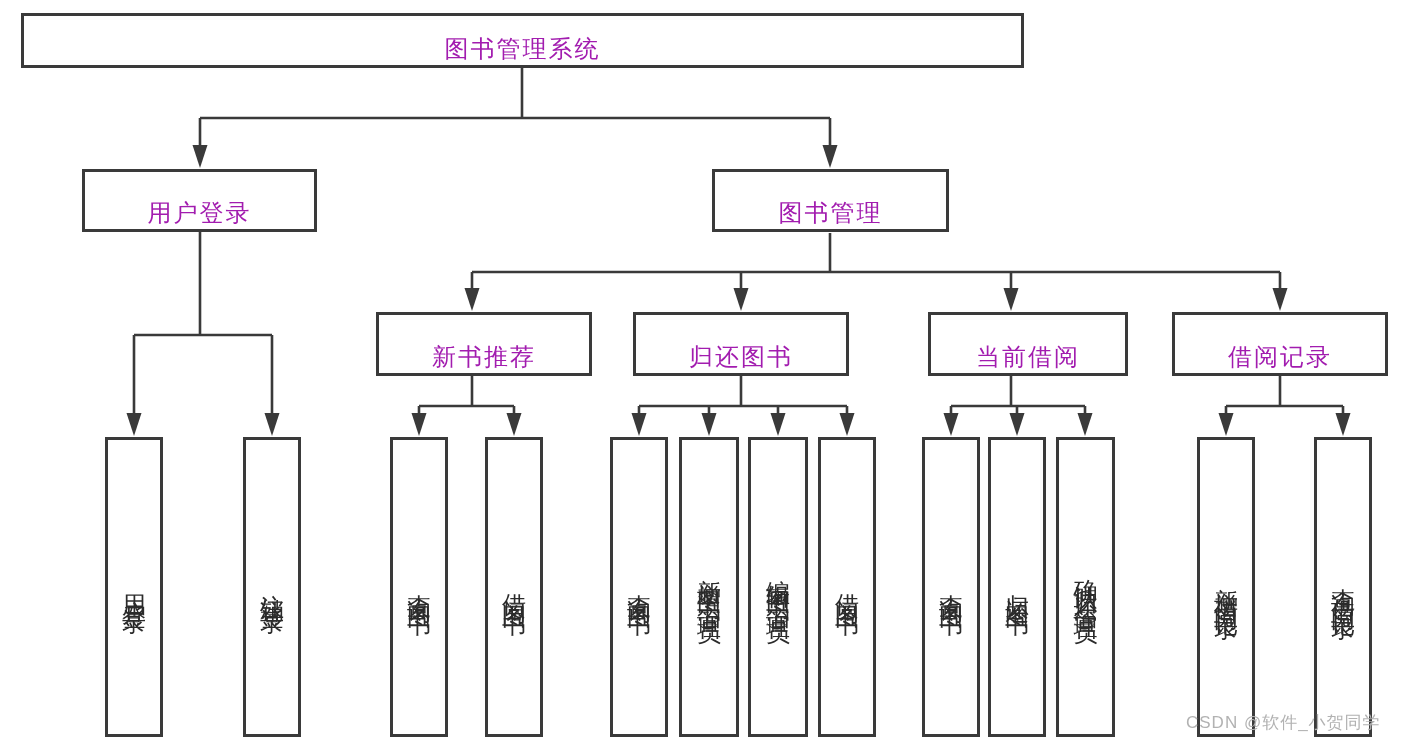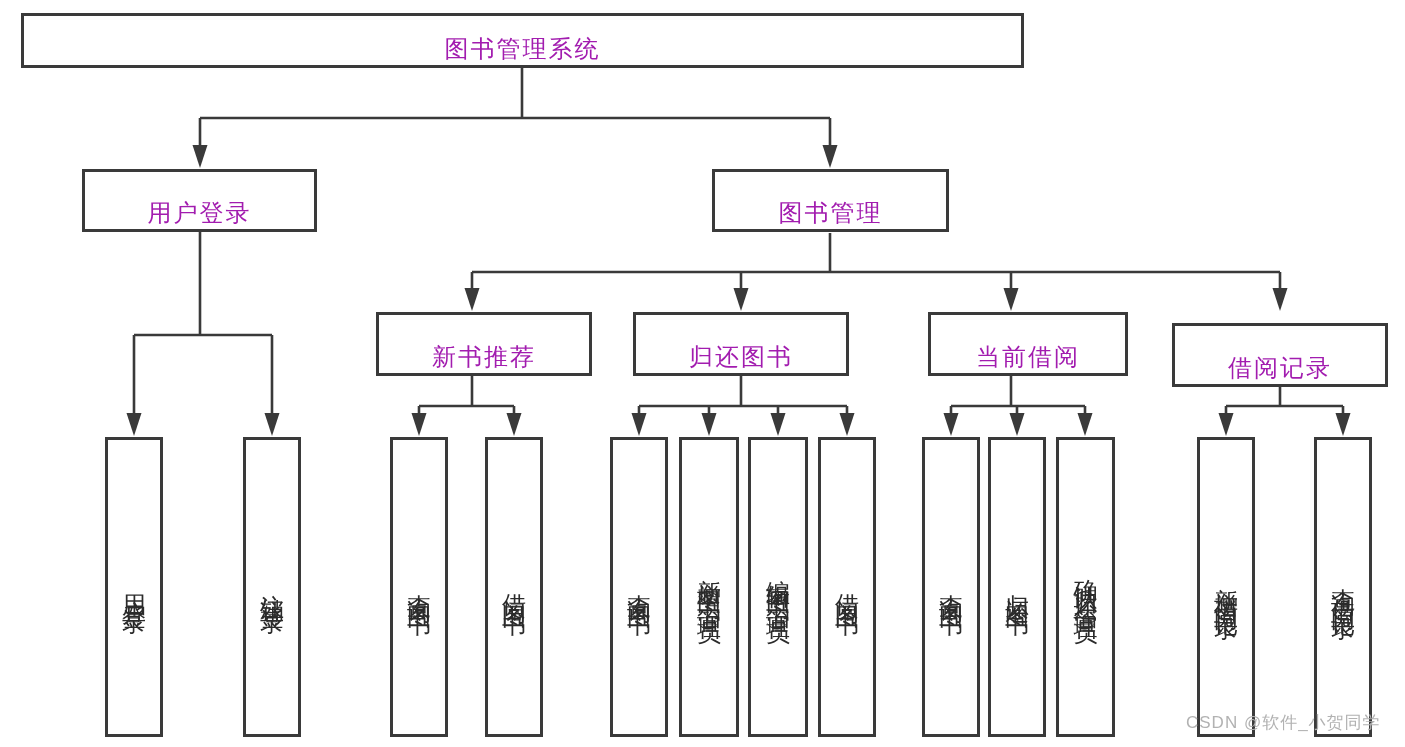--- a/index.html
+++ b/index.html
@@ -112,21 +112,21 @@
 
   <div class="node" style="left:376px; top:312px; width:216px; height:64px;">
     <span>新书推荐</span>
   </div>
   <div class="node" style="left:633px; top:312px; width:216px; height:64px;">
     <span>归还图书</span>
   </div>
   <div class="node" style="left:903px; top:312px; width:200px; height:64px;margin-left:25px;">
     <span>当前借阅</span>
   </div>
-  <div class="node" style="left:1172px; top:312px; width:216px; height:64px;margin-top:11px;">
+  <div class="node" style="left:1172px; top:312px; width:216px; height:64px;">
     <span>借阅记录</span>
   </div>
 
   <div class="leaf" style="left:105px; top:437px; width:58px; height:300px;">
     <span class="vtext">用户登录</span>
   </div>
   <div class="leaf" style="left:243px; top:437px; width:58px; height:300px;">
     <span class="vtext">注销登录</span>
   </div>
 

